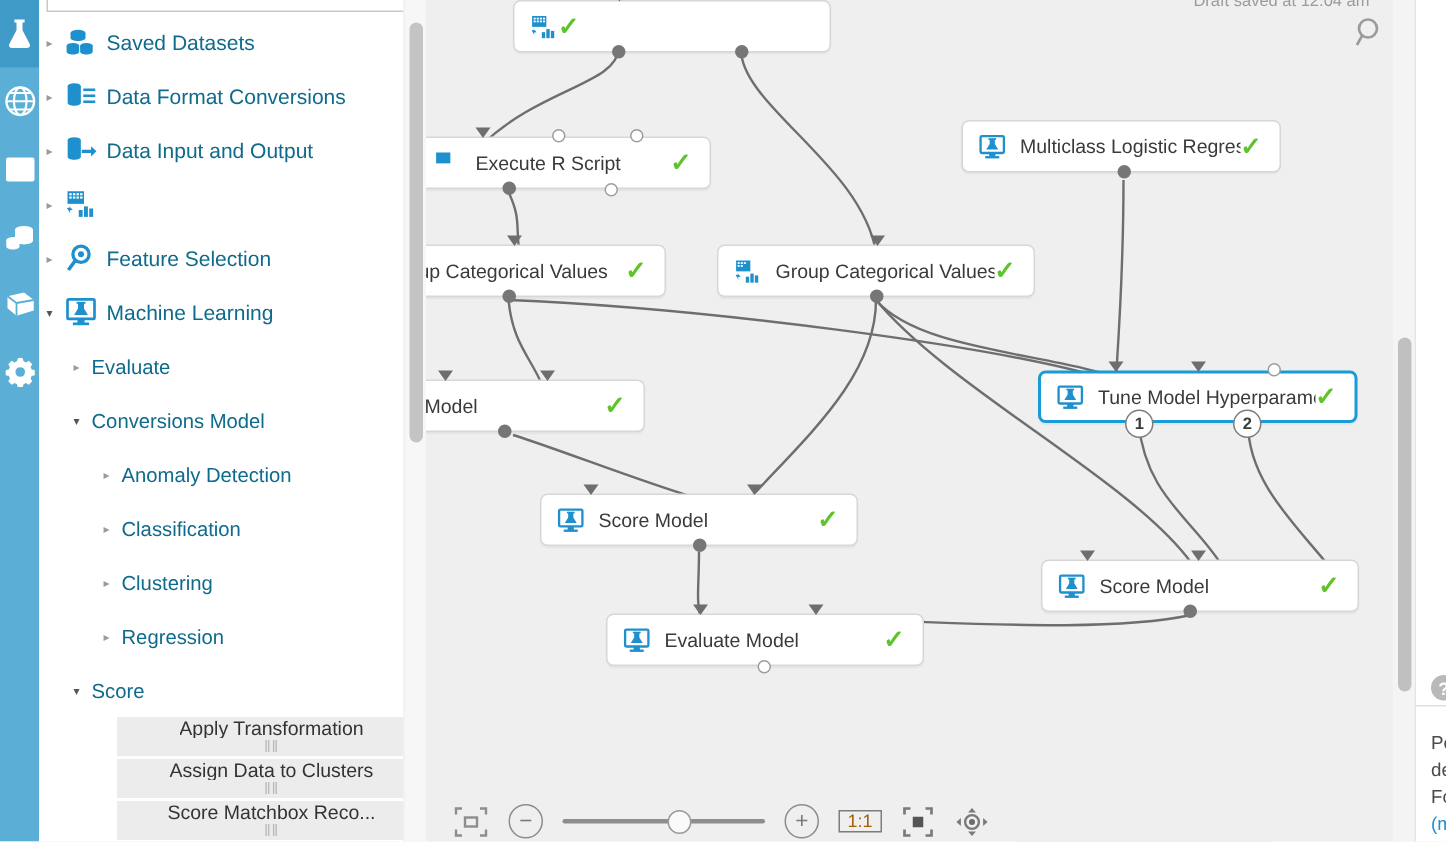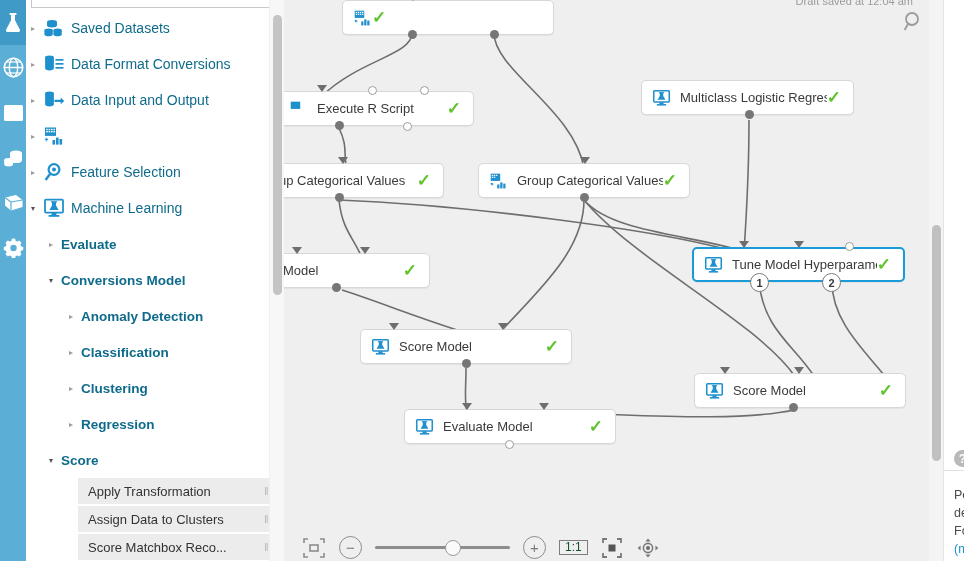--- a/index.html
+++ b/index.html
@@ -42,29 +42,29 @@
   .t-arrow{
     width:14px;flex:0 0 14px;display:flex;align-items:center;justify-content:center;
     color:#9a9a9a;font-size:8px;
   }
   .t-arrow.open{color:#555;}
   .t-icon{
     width:28px;flex:0 0 28px;display:flex;align-items:center;justify-content:center;
   }
   .t-label{font-size:14px;color:#444;padding-left:3px;}
   .t-row.cat .t-label{color:#0f6b8c;font-weight:normal;}
-  .t-row.sub .t-label{color:#0f6b8c;font-weight:bold;font-size:13.5px;}
+  .t-row.sub .t-label{color:#0f6b8c;font-weight:normal;font-size:13.5px;}
   .t-row.lvl1{padding-left:18px;}
   .t-row.lvl2{padding-left:38px;}
 
   .m-item{
     margin:0 0 2px 52px;width:204px;height:26px;
     background:#ececec;display:flex;align-items:center;
     justify-content:space-between;padding:0 8px 0 10px;
-    box-sizing:border-box;cursor:pointer;
+    box-sizing:border-box;cursor:pointer;flex-direction:column;
   }
   .m-item span.lbl{font-size:13px;color:#333;white-space:nowrap;overflow:hidden;}
   .grip{
     flex:0 0 auto;color:#b9b9b9;font-size:11px;letter-spacing:.5px;
   }
 
   .sb-scroll{
     position:absolute;left:269px;top:0;width:15px;height:561px;
     background:#f7f7f7;border-left:1px solid #f0f0f0;
   }
@@ -131,21 +131,21 @@
     display:flex;align-items:center;justify-content:center;
     color:#7a7a7a;font-size:15px;box-sizing:border-box;cursor:pointer;
   }
   .slider{position:relative;width:135px;height:23px;display:flex;align-items:center;cursor:pointer;}
   .slider .track{width:100%;height:3px;background:#8d8d8d;border-radius:2px;}
   .slider .knob{
     position:absolute;left:58%;top:50%;transform:translate(-50%,-50%);
     width:14px;height:14px;border-radius:50%;background:#fafafa;border:1px solid #9a9a9a;
   }
   .onetoone{
-    border:1.5px solid #7d7d7d;padding:0 5px;font-size:12px;color:#14532d;
+    border:1.5px solid #7d7d7d;padding:0 5px;font-size:12px;color:#a16207;
     cursor:pointer;line-height:1.1;
   }
 
   
   .cv-scroll{
     position:absolute;left:929px;top:0;width:14px;height:561px;background:#f4f4f4;
   }
   .cv-thumb{
     position:absolute;left:3px;top:225px;width:9px;height:236px;
     background:#c0c0c0;border-radius:5px;

